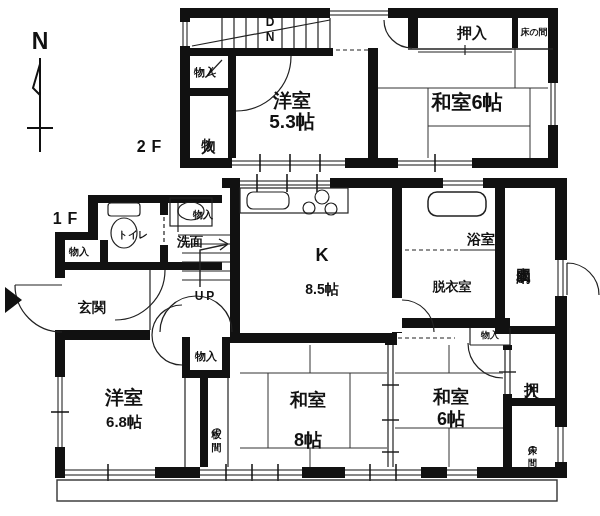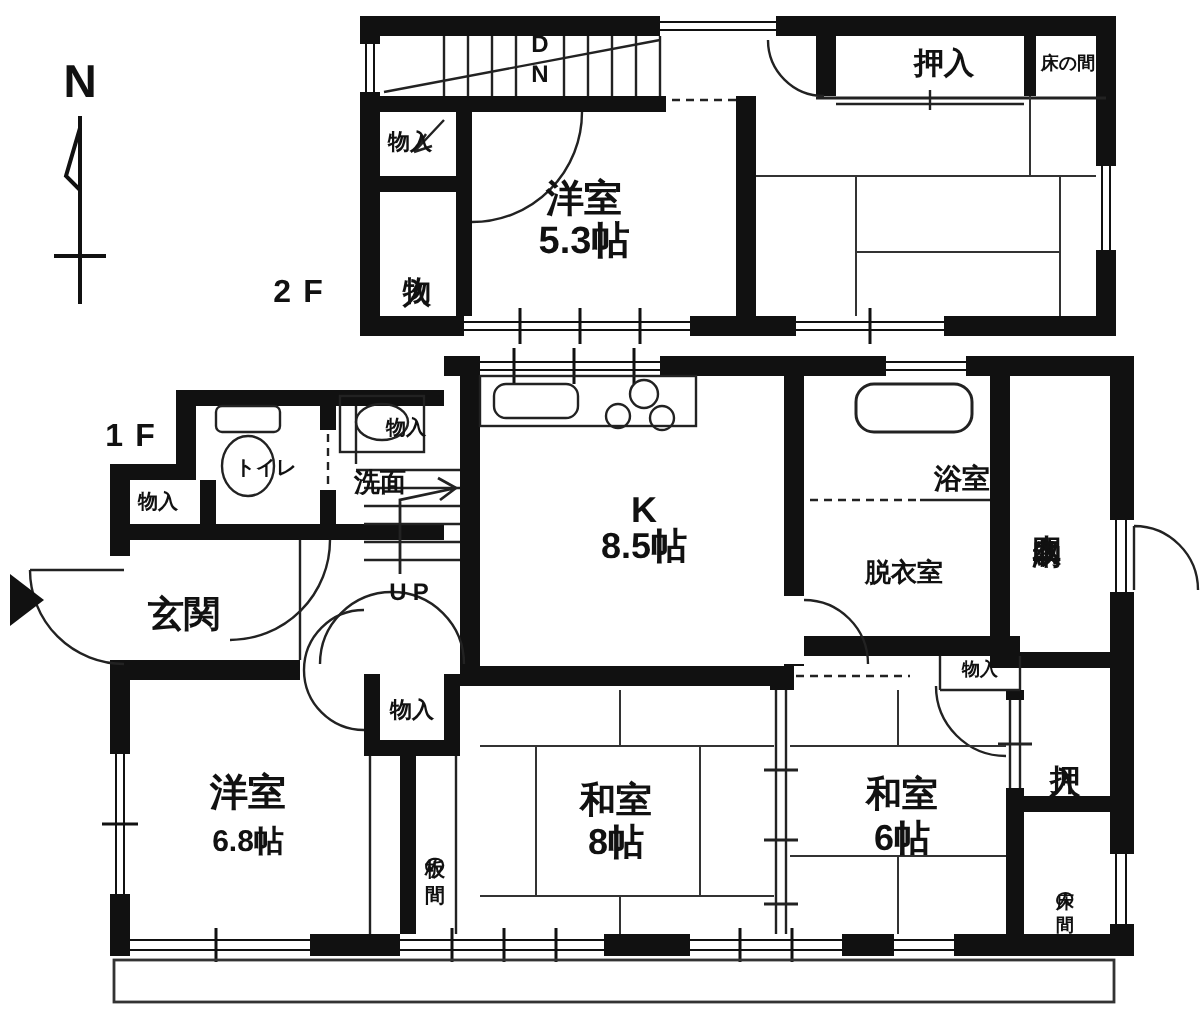--- a/index.html
+++ b/index.html
@@ -179,37 +179,38 @@
 <div class="lbl" style="left:152px;top:147px;font-size:16px;letter-spacing:6px">2F</div>
 <div class="lbl" style="left:68px;top:219px;font-size:16px;letter-spacing:6px">1F</div>
 
 <div class="lbl v" style="left:270px;top:30px;font-size:12px">DN</div>
 <div class="lbl" style="left:205px;top:72px;font-size:11px">物入</div>
 <div class="lbl v" style="left:209px;top:128px;font-size:14px">物入</div>
 <div class="lbl" style="left:292px;top:100px;font-size:19px">洋室</div>
 <div class="lbl" style="left:292px;top:121px;font-size:19px">5.3帖</div>
 <div class="lbl" style="left:472px;top:32px;font-size:15px">押入</div>
 <div class="lbl" style="left:534px;top:32px;font-size:9px">床の間</div>
+<div class="lbl" style="left:467px;top:102px;font-size:20px">和室6帖</div>
 
 <div class="lbl" style="left:133px;top:235px;font-size:10px">トイレ</div>
 <div class="lbl" style="left:190px;top:241px;font-size:13px">洗面</div>
 <div class="lbl" style="left:203px;top:215px;font-size:10px">物入</div>
 <div class="lbl" style="left:79px;top:252px;font-size:10px">物入</div>
-<div class="lbl" style="left:92px;top:307px;font-size:18px">玄関</div>
+<div class="lbl" style="left:92px;top:307px;font-size:14px">玄関</div>
 <div class="lbl" style="left:206px;top:296px;font-size:12px;letter-spacing:3px">UP</div>
 <div class="lbl" style="left:322px;top:255px;font-size:18px">K</div>
-<div class="lbl" style="left:322px;top:273px;font-size:18px">8.5帖</div>
+<div class="lbl" style="left:322px;top:289px;font-size:14px">8.5帖</div>
 <div class="lbl" style="left:481px;top:239px;font-size:14px">浴室</div>
 <div class="lbl" style="left:452px;top:286px;font-size:13px">脱衣室</div>
 <div class="lbl v" style="left:524px;top:258px;font-size:14px">土間収納</div>
 <div class="lbl" style="left:206px;top:356px;font-size:11px">物入</div>
 <div class="lbl" style="left:490px;top:335px;font-size:9px">物入</div>
 <div class="lbl v" style="left:532px;top:371px;font-size:15px">押入</div>
 <div class="lbl v" style="left:532px;top:445px;font-size:9px">床の間</div>
 <div class="lbl" style="left:308px;top:400px;font-size:18px">和室</div>
-<div class="lbl" style="left:308px;top:421px;font-size:18px">8帖</div>
+<div class="lbl" style="left:308px;top:440px;font-size:18px">8帖</div>
 <div class="lbl" style="left:451px;top:397px;font-size:18px">和室</div>
 <div class="lbl" style="left:451px;top:419px;font-size:18px">6帖</div>
 <div class="lbl v" style="left:216px;top:428px;font-size:10px">板の間</div>
 <div class="lbl" style="left:124px;top:397px;font-size:19px">洋室</div>
 <div class="lbl" style="left:124px;top:421px;font-size:15px">6.8帖</div>
 
 </div>
 
 </body></html>

